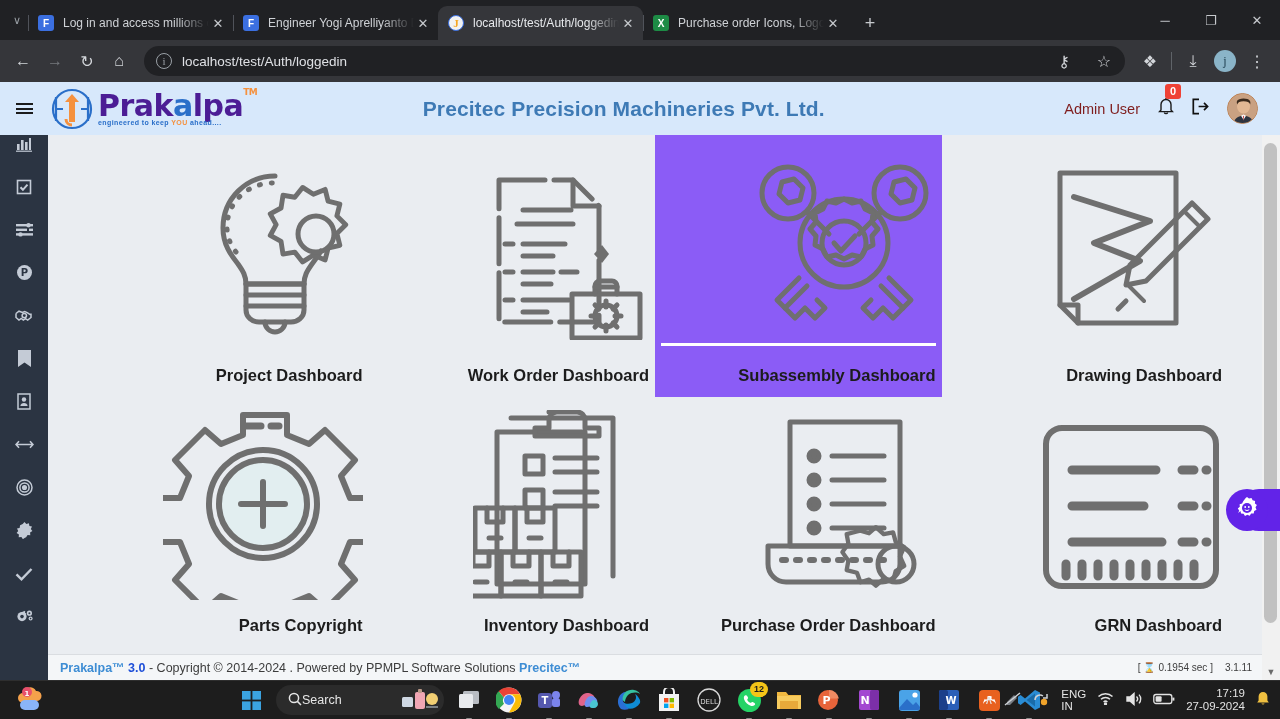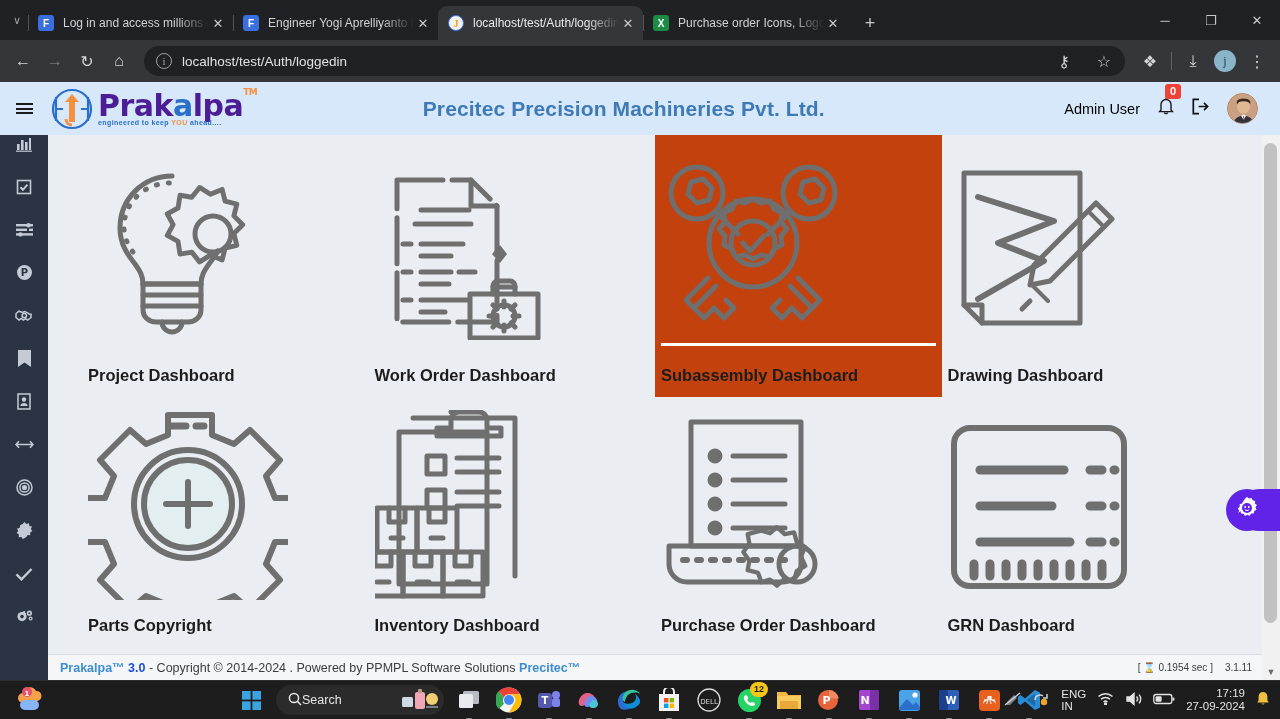--- a/index.html
+++ b/index.html
@@ -153,21 +153,21 @@
     margin-top: -2px; white-space: nowrap;
   }
   .brand-tag .yel { color: #f5913e; }
   .apptitle {
     flex: 1; text-align: center; font-size: 21px; font-weight: bold;
     color: #3e7ab5; letter-spacing: 0.1px; margin-left: -60px;
   }
   .header-right {
     display: flex; align-items: center; gap: 18px; padding-right: 22px; flex: 0 0 auto;
   }
-  .admin-name { font-size: 14.5px; color: #000000; }
+  .admin-name { font-size: 14.5px; color: #7f1d1d; }
   .bell-wrap { position: relative; }
   .bell { font-size: 17px; color: #222; }
   .bell-badge {
     position: absolute; top: -13px; left: 7px; background: #ef4236; color: #fff;
     font-size: 11px; font-weight: bold; border-radius: 3px; padding: 0px 5px;
     line-height: 15px;
   }
   .logout-ico { font-size: 17px; color: #111; }
   .user-avatar {
     width: 31px; height: 31px; border-radius: 50%; overflow: hidden;
@@ -177,26 +177,26 @@
   
   .content {
     position: absolute; left: 48px; top: 53px; right: 18px; bottom: 26px;
     background: #eaedf1; overflow: hidden;
   }
   .grid {
     display: grid; grid-template-columns: repeat(4, 1fr);
     padding: 0 34px;
   }
   .card {
-    display: flex; flex-direction: column; align-items: flex-start; justify-content: flex-end;
+    display: flex; flex-direction: column; align-items: flex-end; justify-content: flex-end;
     padding: 16px 6px 12px 6px; cursor: pointer; gap: 8px;
   }
   .card.row1 { height: 262px; }
   .card.row2 { height: 250px; }
-  .card.hovered { background: #c2410c; }
+  .card.hovered { background: #8b5cf6; }
   .card-icon { flex: 1; display: flex; align-items: center; justify-content: center; }
   .card-icon svg { display: block; }
   .card-label {
     font-size: 16.5px; font-weight: bold; color: #1c1c1c;
     text-align: center; margin-top: 8px; white-space: nowrap;
   }
   .card.hovered .card-label { margin-top: 12px; }
   .card-divider { width: 100%; height: 3px; background: #ffffff; }
 
   

